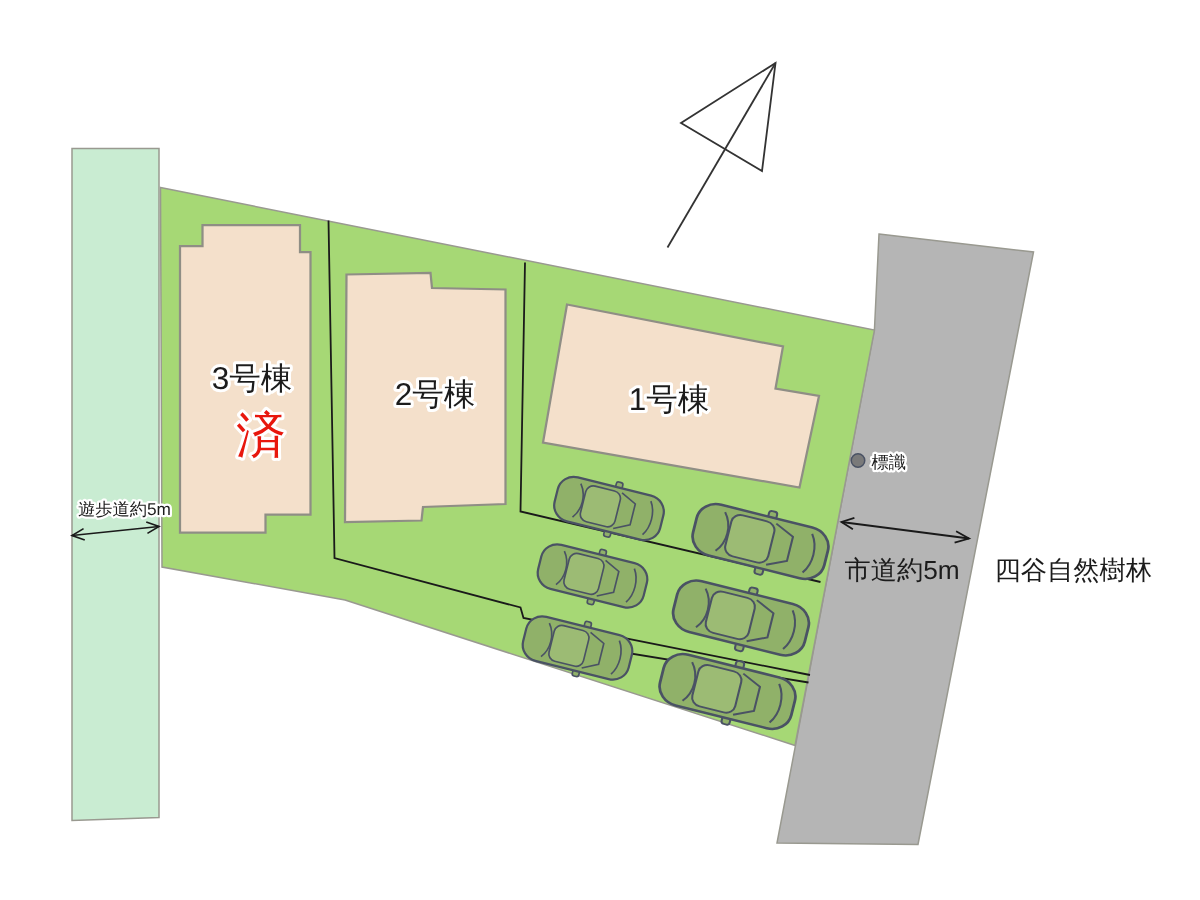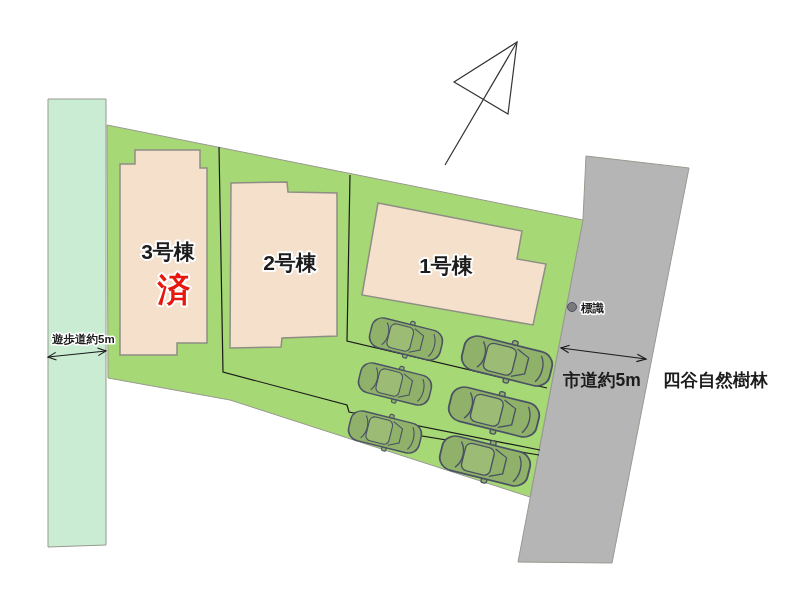--- a/index.html
+++ b/index.html
@@ -1,17 +1,17 @@
 <!DOCTYPE html>
 <html><head>
 <meta charset="utf-8">
 <style>
   html,body{margin:0;padding:0;background:#ffffff;}
   .stage{position:relative;width:800px;height:600px;background:#ffffff;overflow:hidden;
-         font-family:"Liberation Sans","DejaVu Sans",sans-serif;font-weight:bold;}
+         font-family:"Liberation Sans","DejaVu Sans",sans-serif;}
   svg{position:absolute;left:0;top:0;}
   text{font-family:"Liberation Sans","DejaVu Sans",sans-serif;}
   .halo{paint-order:stroke;stroke:#ffffff;stroke-width:4px;stroke-linejoin:round;}
   .halo-sm{paint-order:stroke;stroke:#ffffff;stroke-width:3px;stroke-linejoin:round;}
 </style>
 </head>
 <body>
 
 <div class="stage">
   <svg width="800" height="600" viewBox="0 0 800 600">

